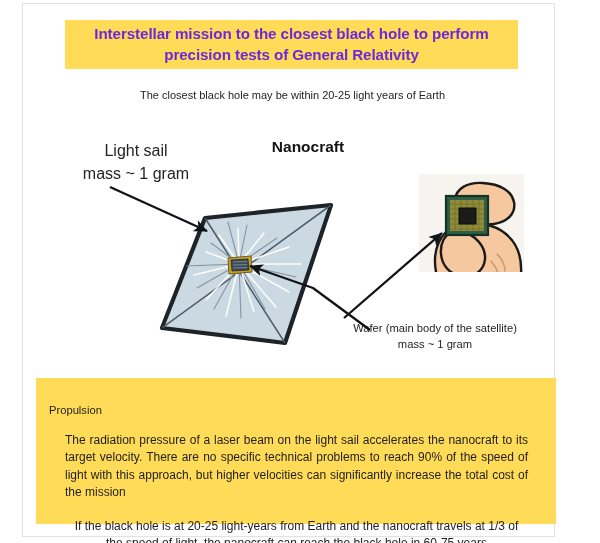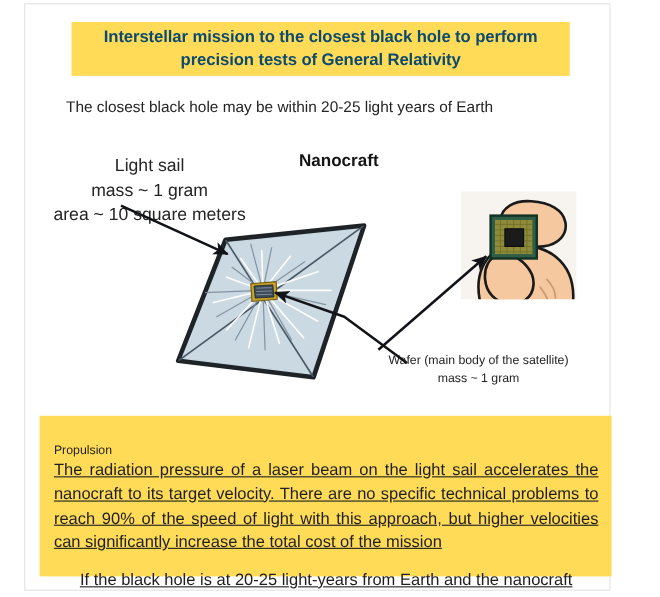--- a/index.html
+++ b/index.html
@@ -40,34 +40,34 @@
     background: #FFDB58;
     display: flex;
     align-items: center;
     justify-content: center;
     box-sizing: border-box;
     padding: 0 6px;
   }
   .title-text {
     font-size: 15.2px;
     font-weight: bold;
-    color: #0c4a6e;
+    color: #6d28d9;
     text-align: center;
     line-height: 1.35;
     letter-spacing: -0.1px;
   }
 
   
   .subtitle {
     position: absolute;
     left: 60px;
     top: 89px;
     width: 465px;
-    text-align: left;
-    font-size: 14px;
+    text-align: center;
+    font-size: 11px;
     color: #242424;
   }
 
   
   .nanocraft-heading {
     position: absolute;
     left: 228px;
     top: 138px;
     width: 160px;
     text-align: center;
@@ -110,26 +110,25 @@
     background: #FFDB58;
     box-sizing: border-box;
     padding: 26px 12px 8px 13px;
   }
   .prop-heading {
     font-size: 11.2px;
     color: #1e1e1e;
     margin-bottom: 1px;
   }
   .prop-para {
-    font-size: 15px;
+    font-size: 12px;
     color: #1e1e1e;
     line-height: 1.45;
     text-align: justify;
-    margin: 0;
-    text-decoration: underline;
+    margin: 16px;
   }
   .prop-para.second {
     margin-top: 13px;
     text-align: center;
   }
 
   
   .artwork {
     position: absolute;
     left: 0; top: 0;
@@ -148,21 +147,20 @@
     <div class="title-text">Interstellar mission to the closest black hole to perform precision tests of General Relativity</div>
   </div>
 
   <div class="subtitle">The closest black hole may be within 20-25 light years of Earth</div>
 
   <div class="nanocraft-heading">Nanocraft</div>
 
   <div class="lightsail-label">
     <div>Light sail</div>
     <div>mass ~ 1 gram</div>
-    <div>area ~ 10 square meters</div>
   </div>
 
   <div class="wafer-label">
     <div>Wafer (main body of the satellite)</div>
     <div>mass ~ 1 gram</div>
   </div>
 
   <svg class="artwork" viewBox="0 0 600 543" width="600" height="543">
     <defs>
       <marker id="arrowhead" markerWidth="7" markerHeight="7" refX="5.6" refY="2.6" orient="auto" markerUnits="strokeWidth">

